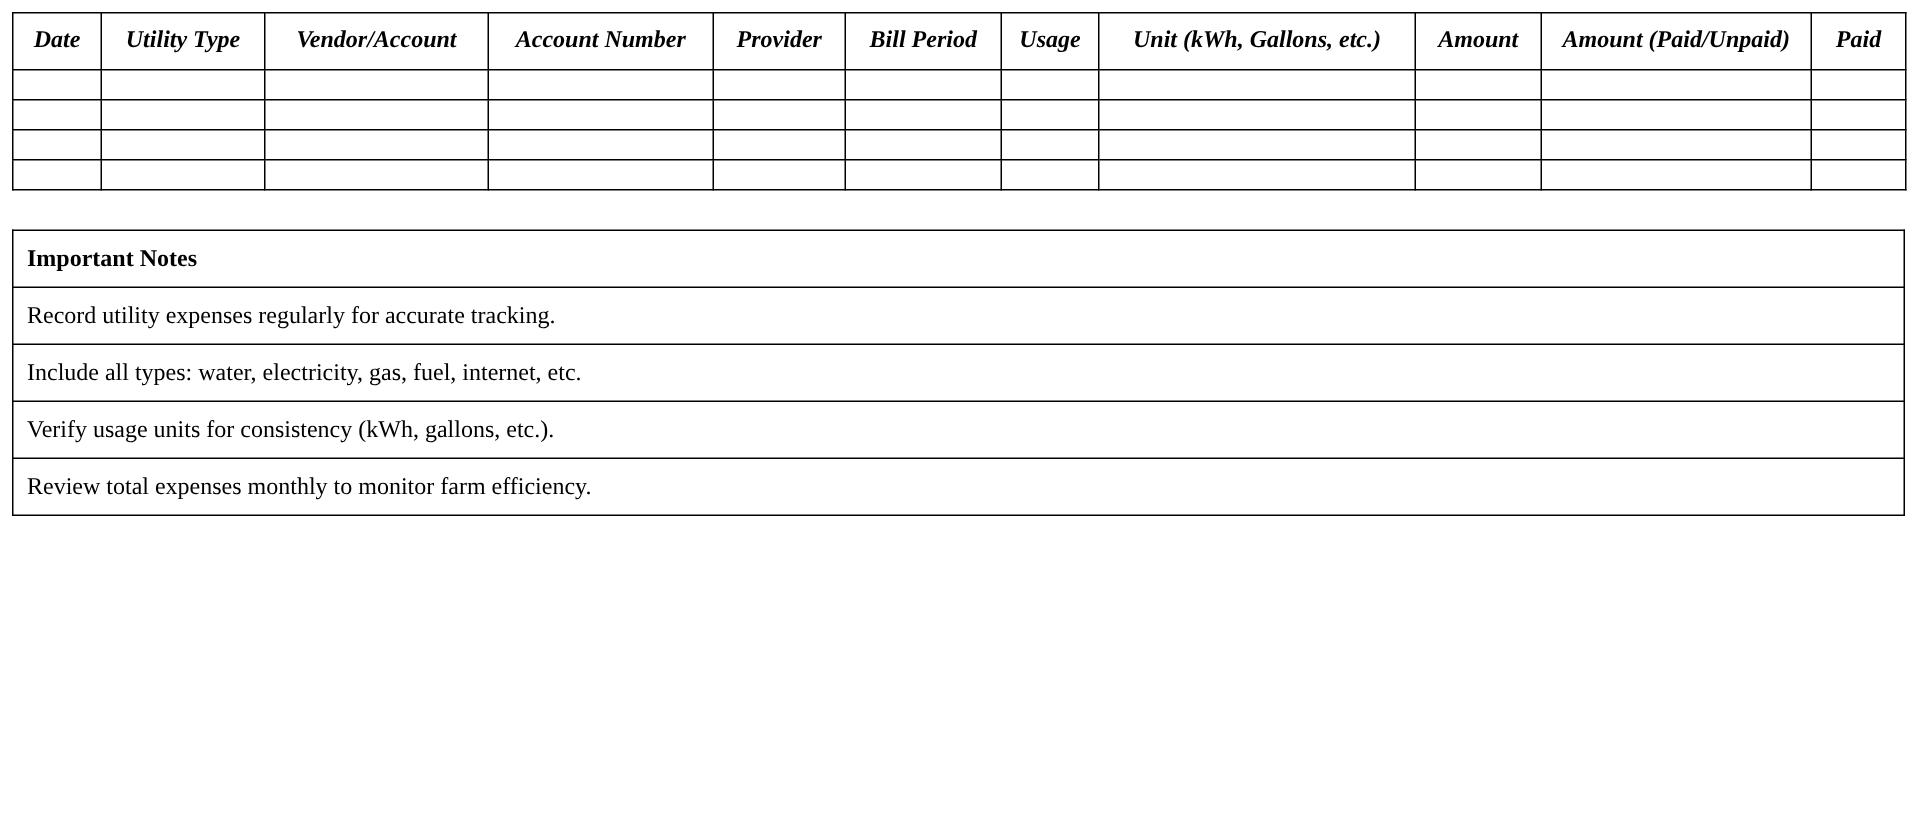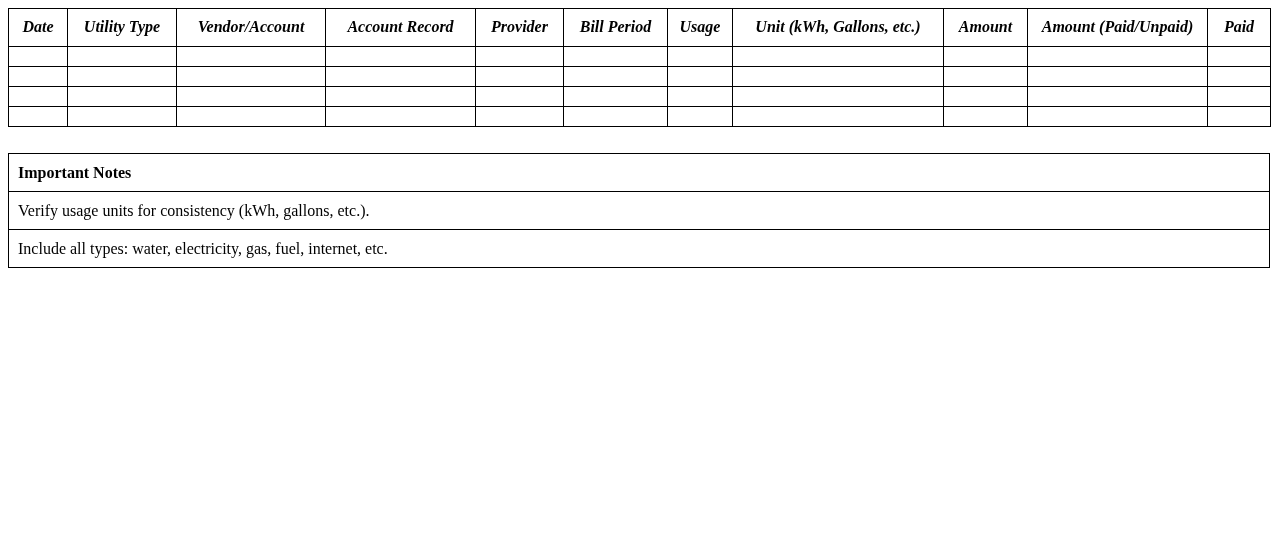--- a/index.html
+++ b/index.html
@@ -72,21 +72,21 @@
       <col style="width: 211px;">
       <col style="width: 84px;">
       <col style="width: 180px;">
       <col style="width: 63px;">
     </colgroup>
   <thead>
     <tr>
         <th>Date</th>
         <th>Utility Type</th>
         <th>Vendor/Account</th>
-        <th>Account Record</th>
+        <th>Account Number</th>
         <th>Provider</th>
         <th>Bill Period</th>
         <th>Usage</th>
         <th>Unit (kWh, Gallons, etc.)</th>
         <th>Amount</th>
         <th>Amount (Paid/Unpaid)</th>
         <th>Paid</th>
       </tr>
   </thead>
   <tbody>
@@ -143,20 +143,26 @@
         <td></td>
       </tr>
     </tbody>
 </table>
 
 <table class="notes-table">
   <tbody>
     <tr>
       <td class="notes-title-cell">Important Notes</td>
     </tr>
+  <tr>
+        <td>Record utility expenses regularly for accurate tracking.</td>
+      </tr>
+      <tr>
+        <td>Include all types: water, electricity, gas, fuel, internet, etc.</td>
+      </tr>
       <tr>
         <td>Verify usage units for consistency (kWh, gallons, etc.).</td>
       </tr>
       <tr>
-        <td>Include all types: water, electricity, gas, fuel, internet, etc.</td>
+        <td>Review total expenses monthly to monitor farm efficiency.</td>
       </tr>
     </tbody>
 </table>
 
 </body></html>

